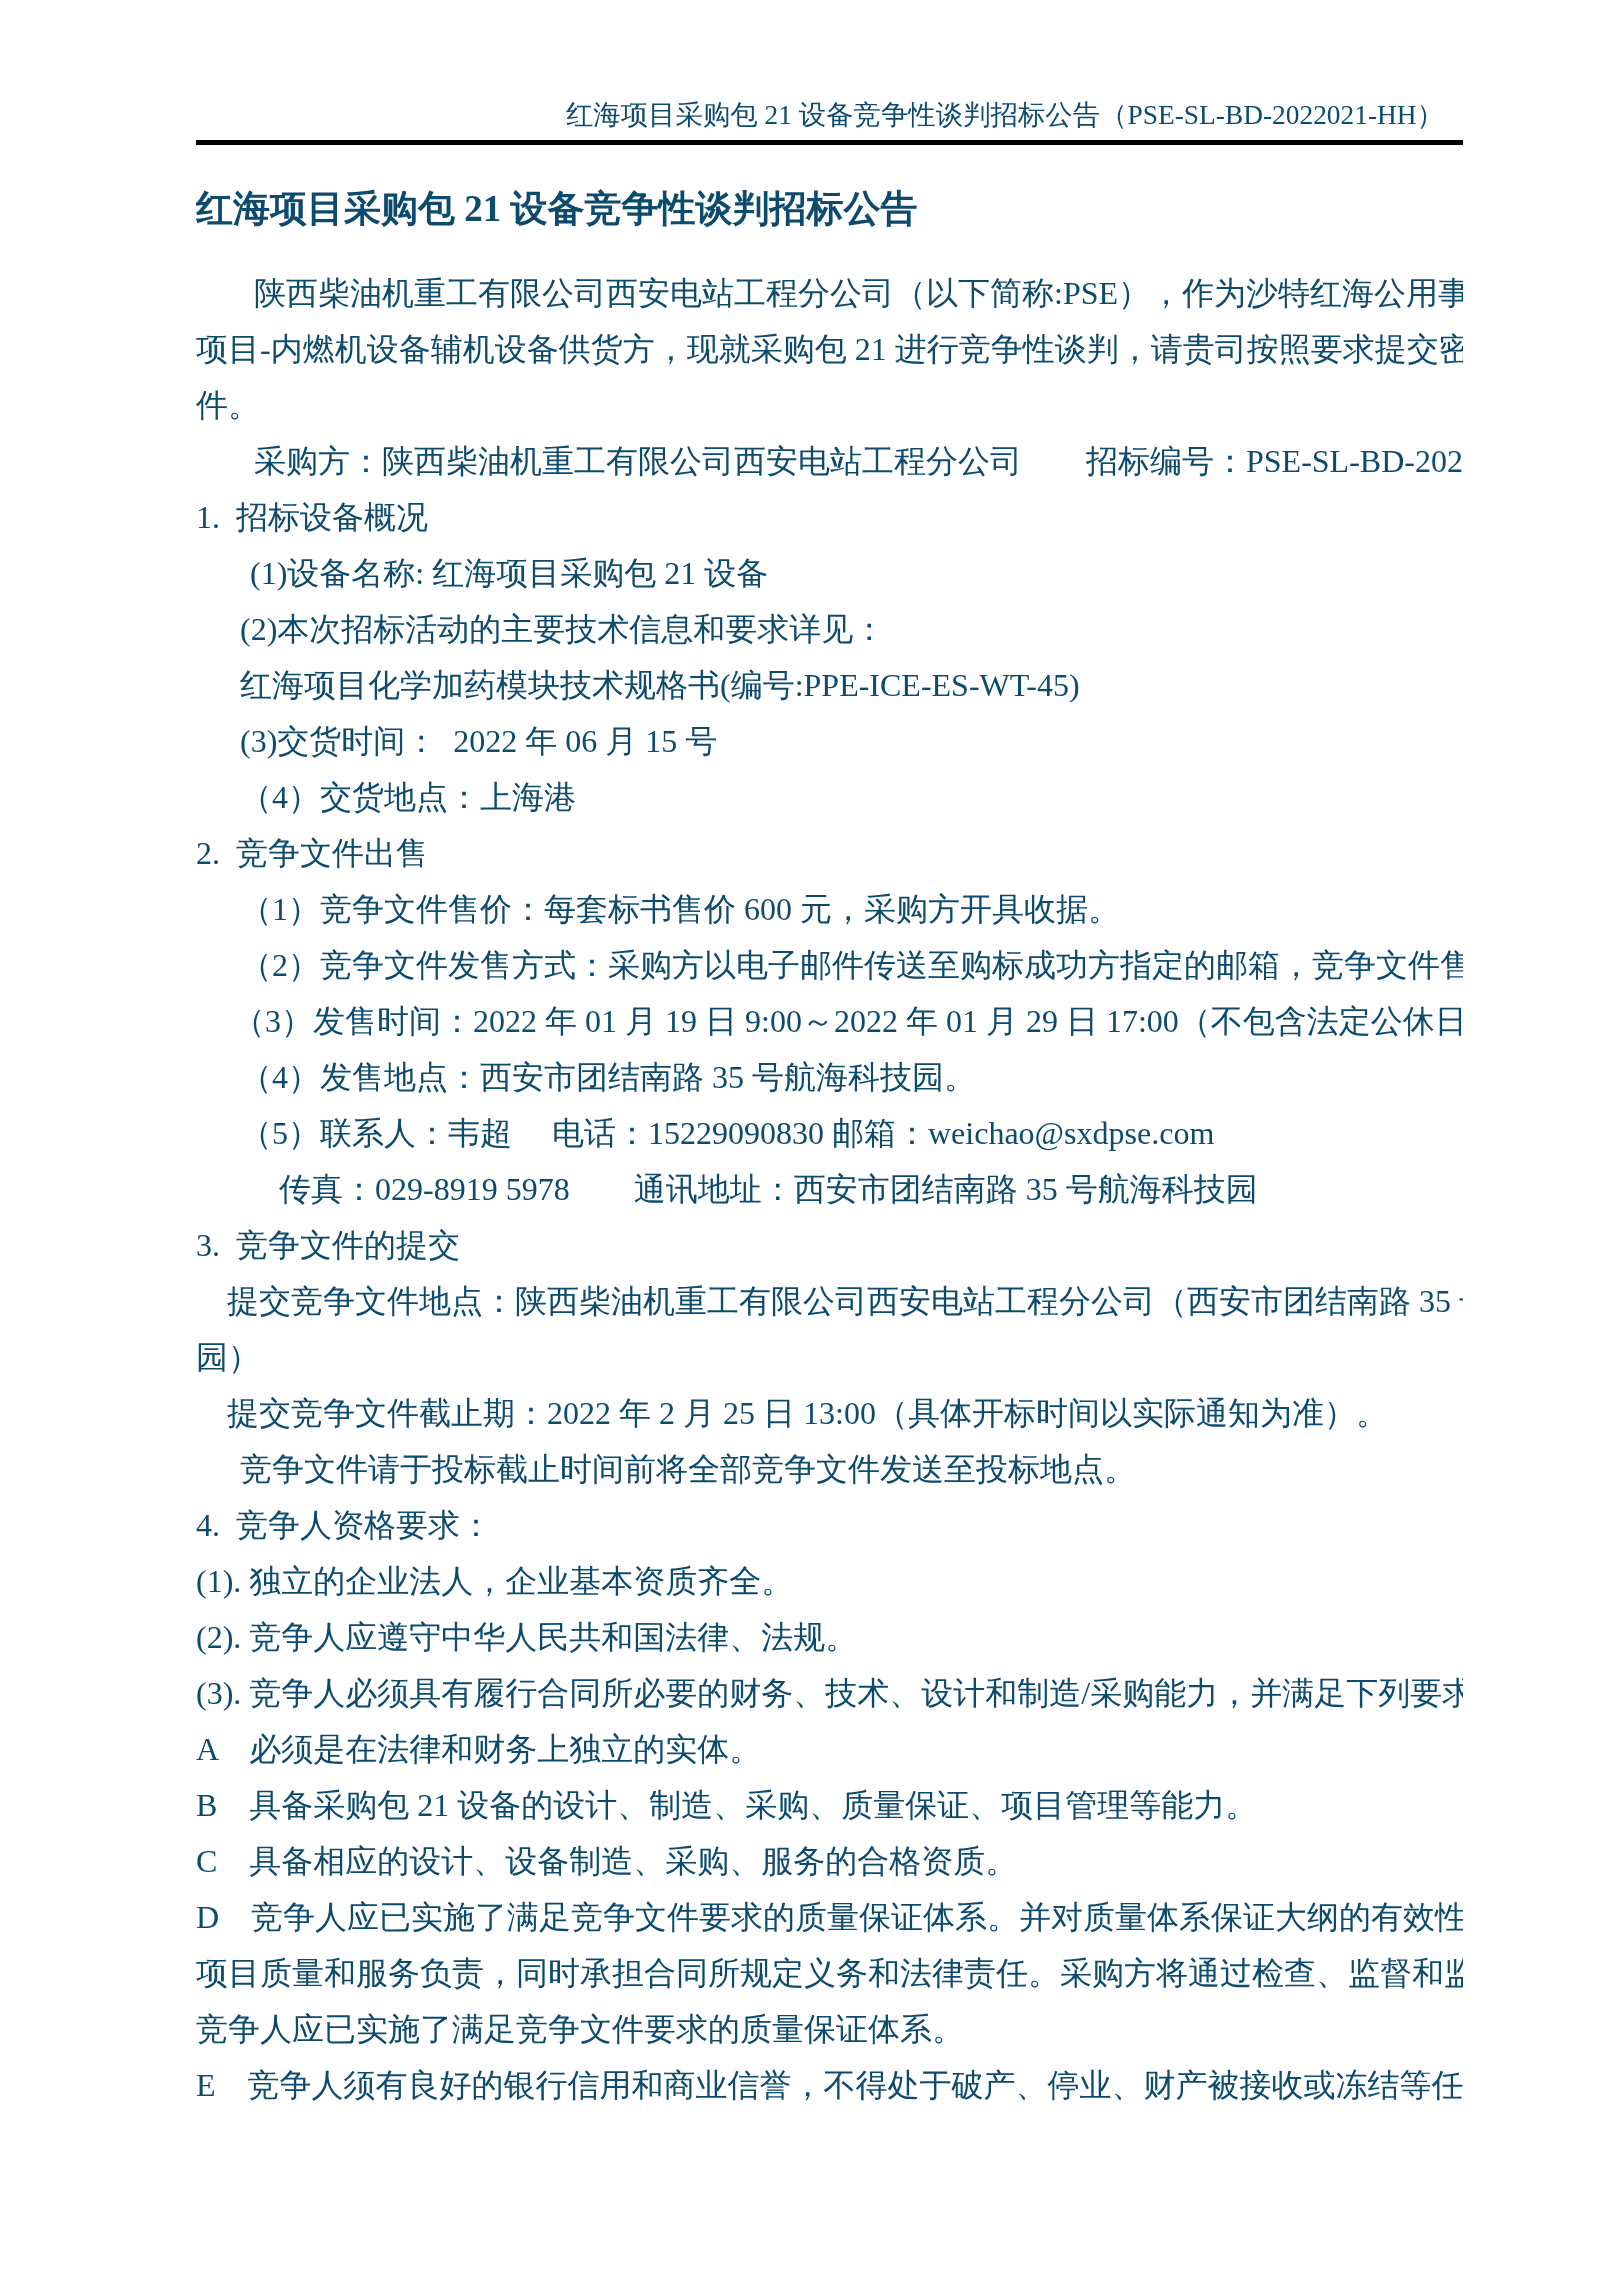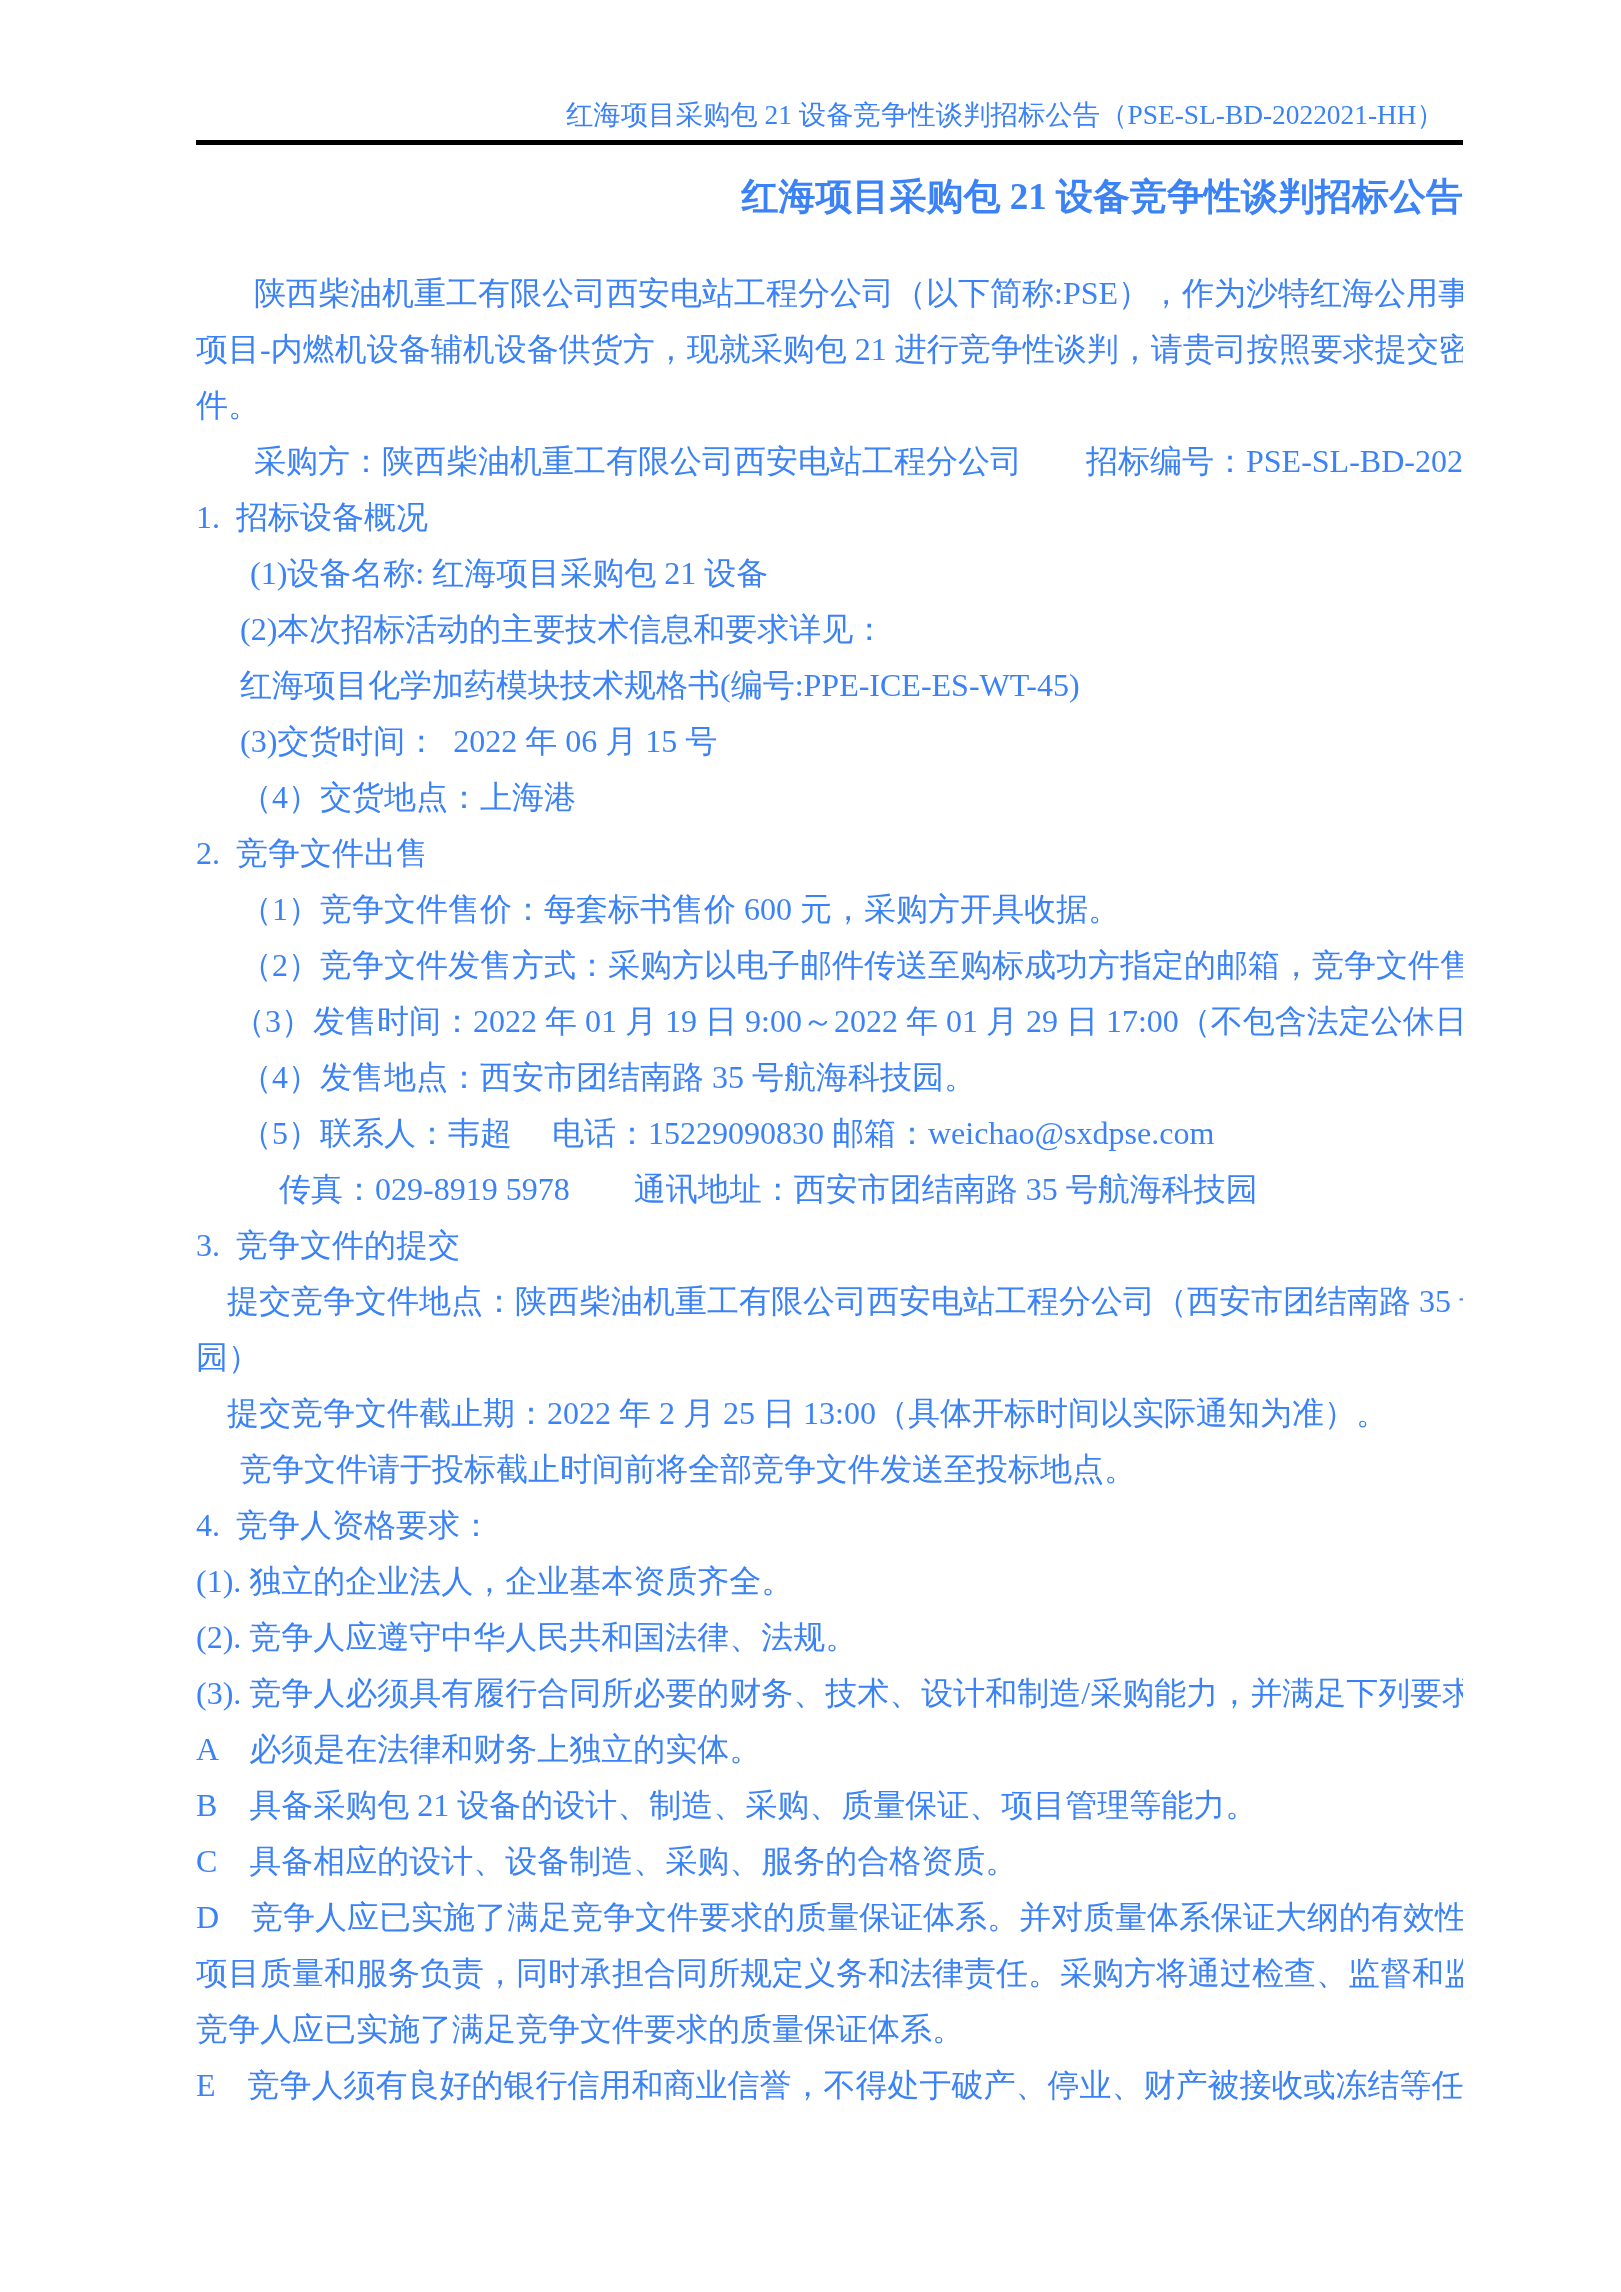--- a/index.html
+++ b/index.html
@@ -2,21 +2,21 @@
 <html><head>
 <meta charset="utf-8">
 <style>
   html, body { margin: 0; padding: 0; background: #888; }
   .page {
     position: relative;
     width: 1621px;
     height: 2293px;
     margin: 0 auto;
     background: #ffffff;
-    color: #3b82f6;
+    color: #0c4a6e;
     font-family: "Liberation Serif", "DejaVu Serif", serif;
     overflow: hidden;
   }
   .header-text {
     position: absolute;
     left: 196px;
     top: 96px;
     width: 1248px;
     text-align: right;
     font-size: 27.4px;
@@ -27,23 +27,23 @@
     position: absolute;
     left: 196px;
     top: 140px;
     width: 1267px;
     height: 4.9px;
     background: #000000;
   }
   .doc-title {
     position: absolute;
     left: 196px;
-    top: 167px;
+    top: 179px;
     width: 1267px;
-    text-align: right;
+    text-align: left;
     font-size: 37px;
     font-weight: bold;
     line-height: 59px;
     white-space: nowrap;
   }
   .doc-body {
     position: absolute;
     left: 196px;
     top: 265px;
     width: 1267px;

